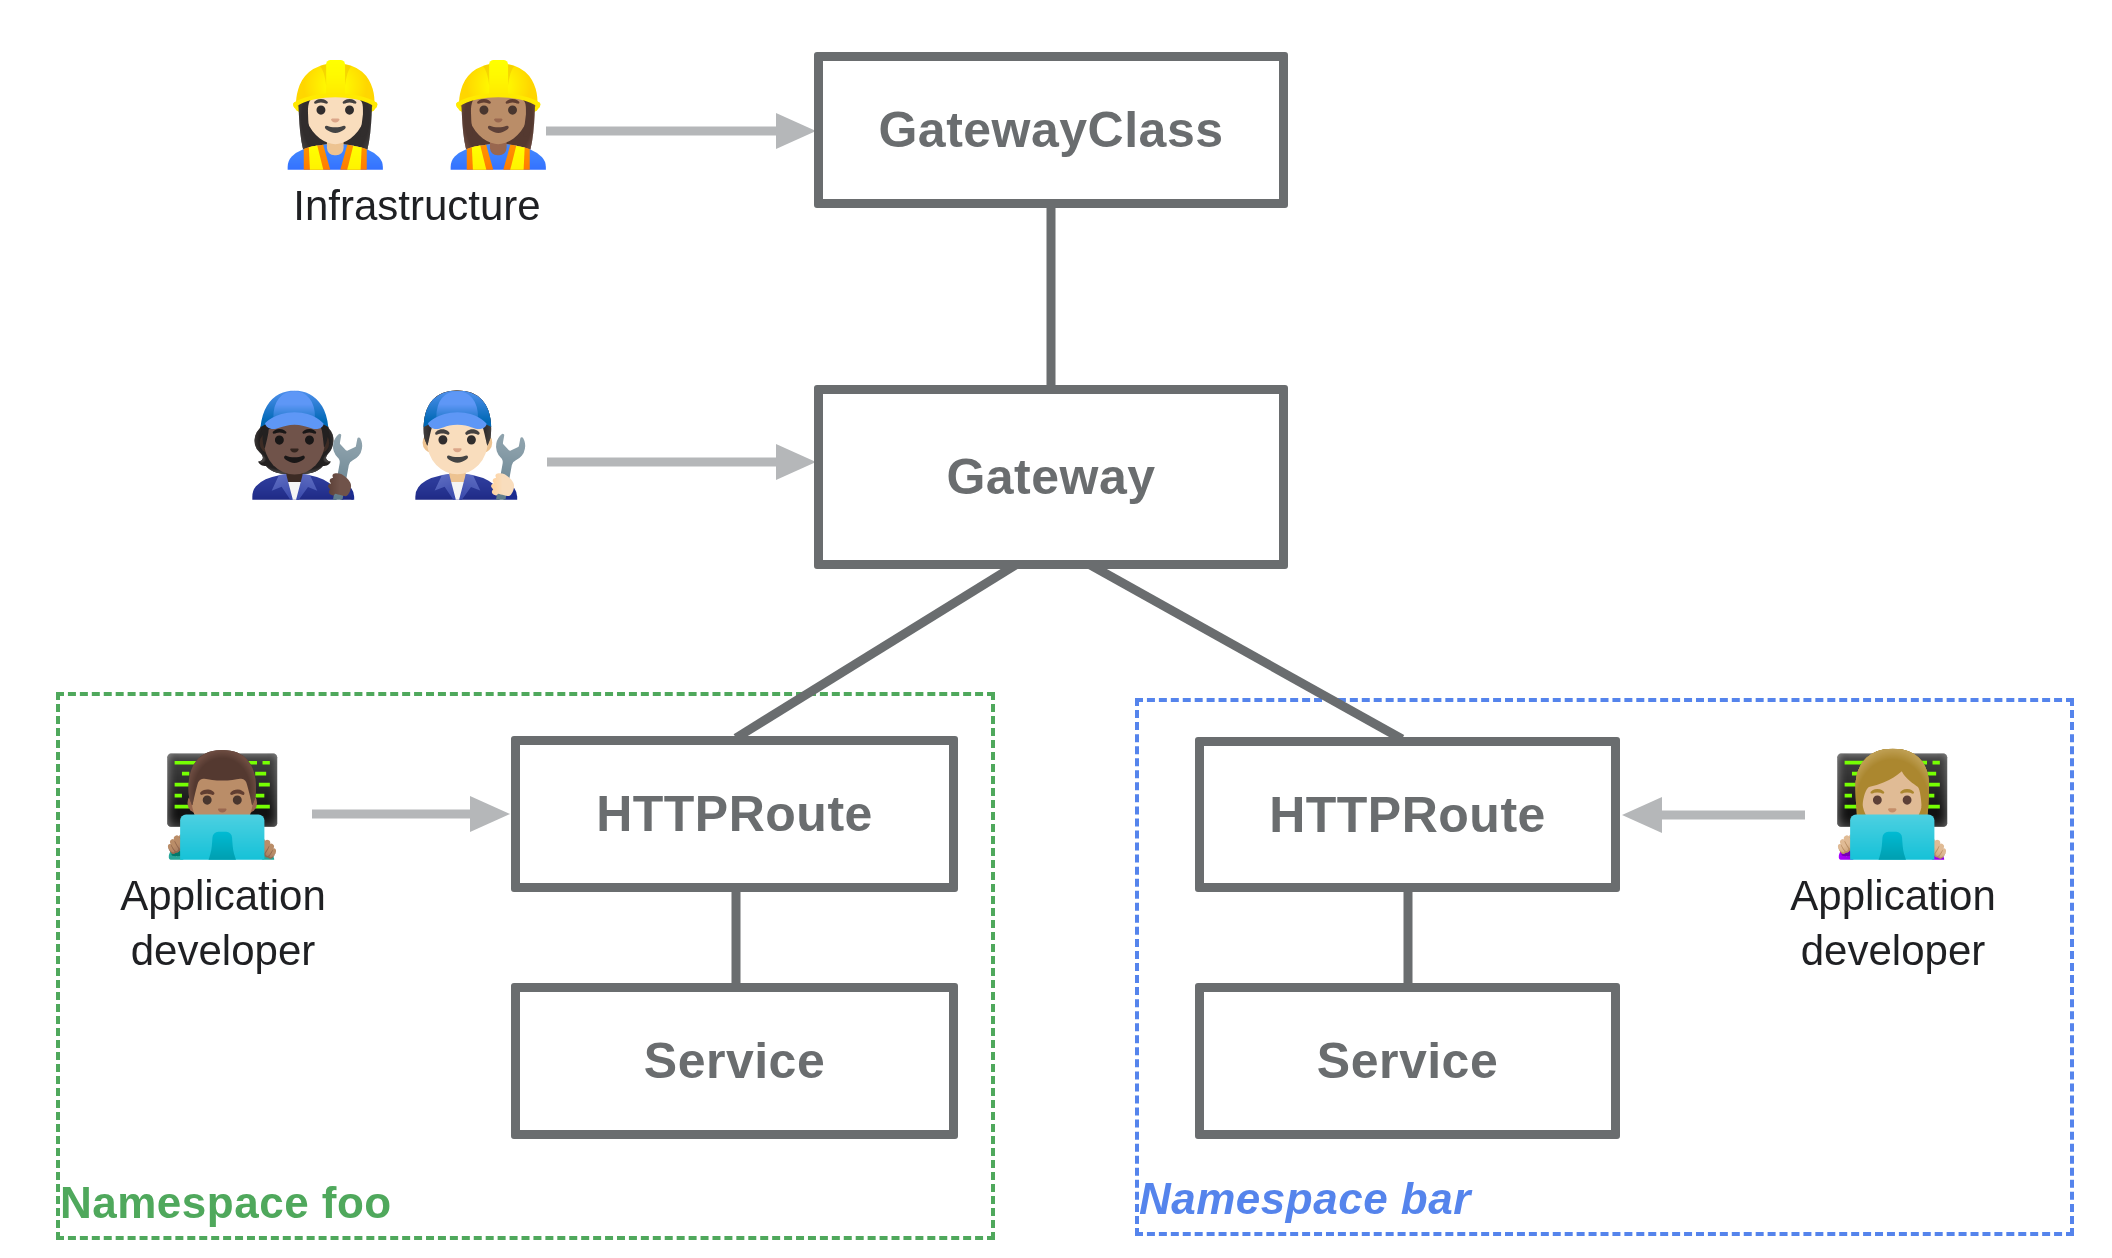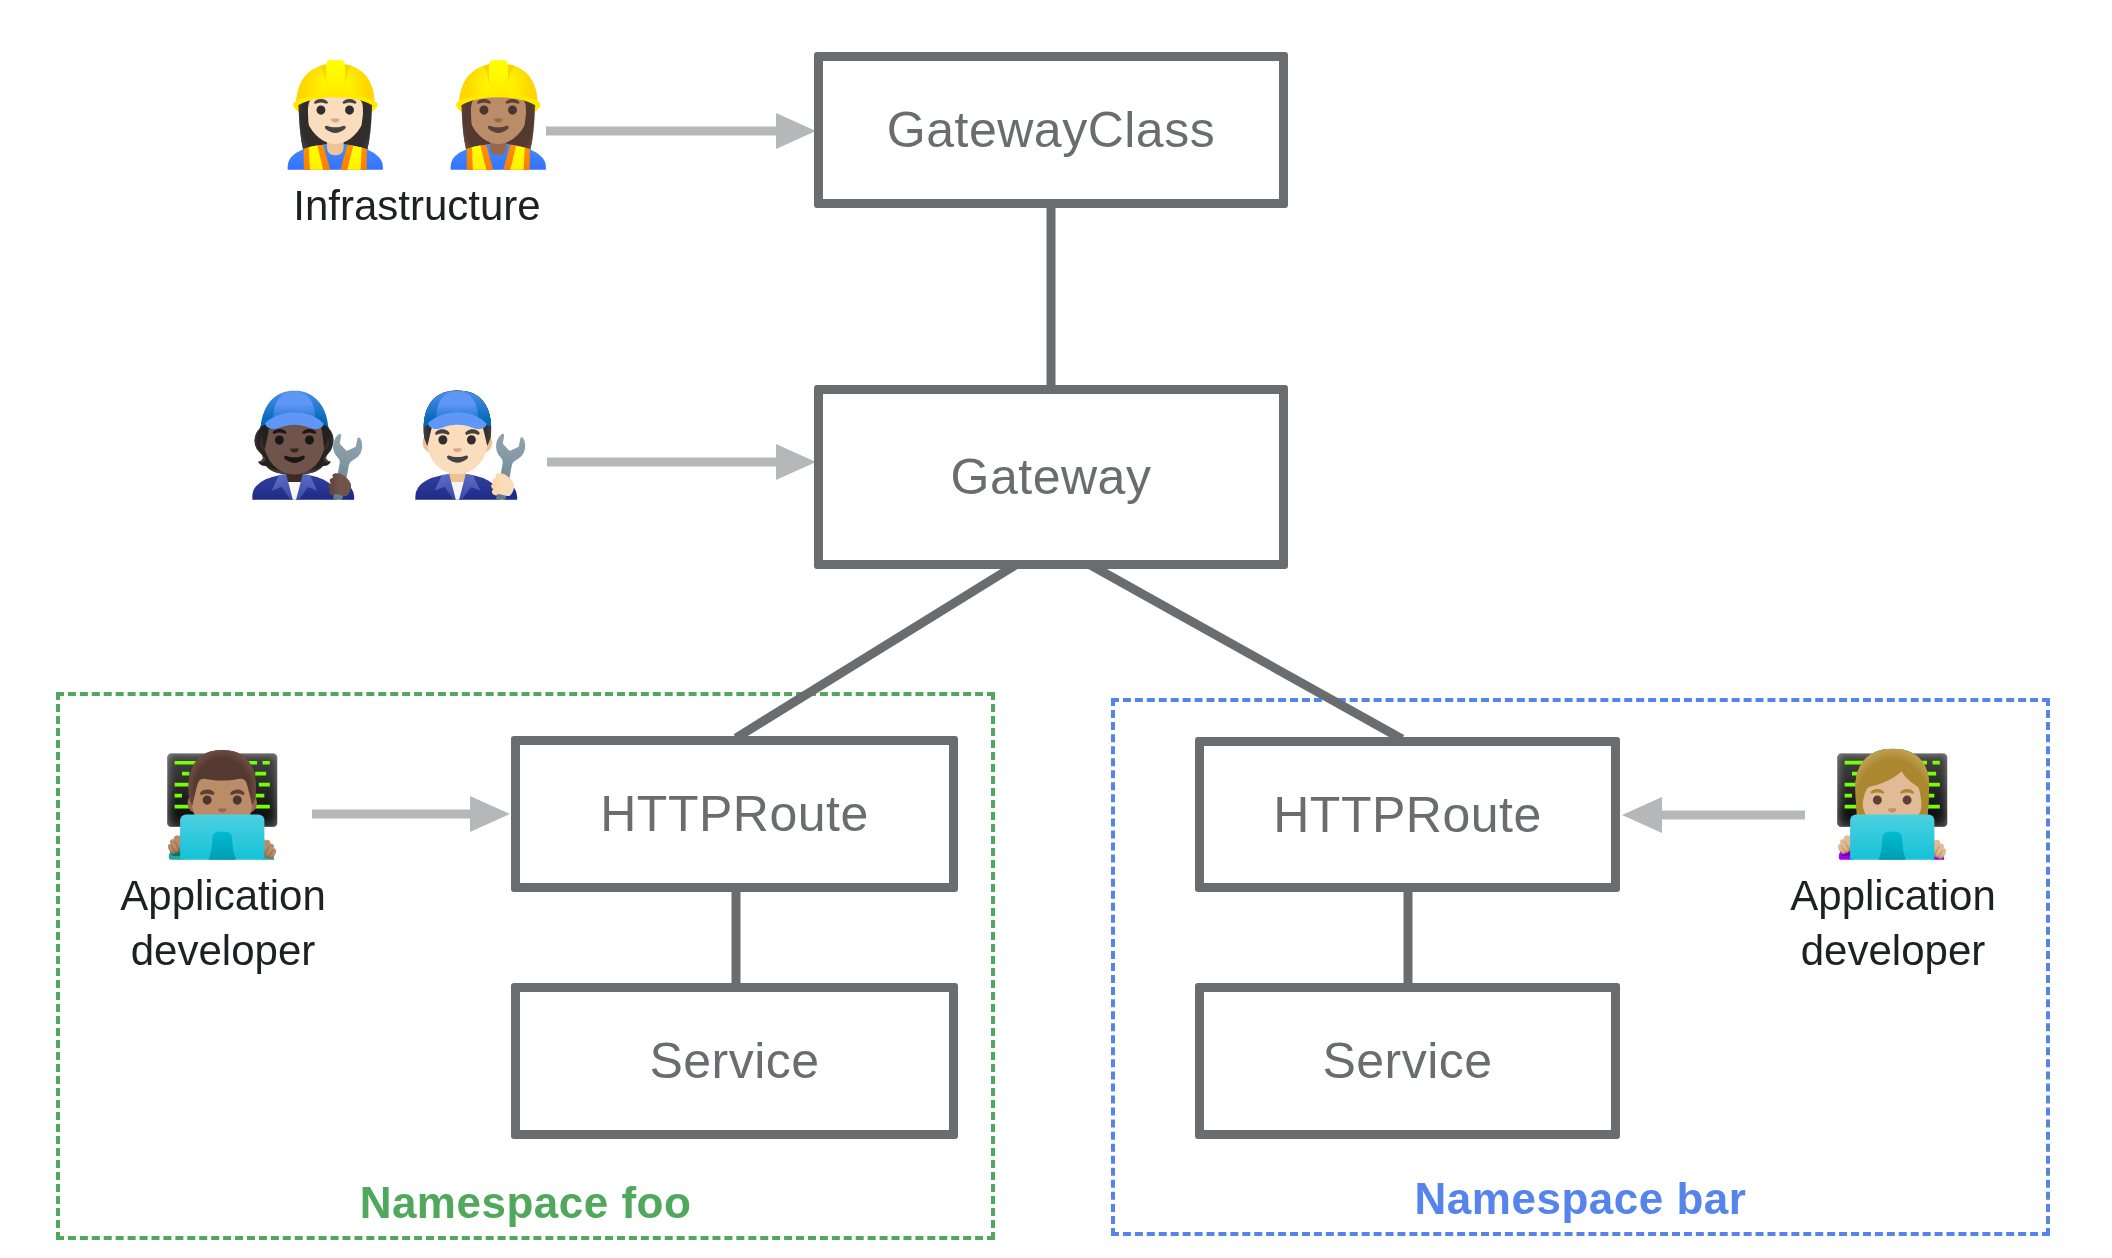--- a/index.html
+++ b/index.html
@@ -31,41 +31,41 @@
   .namespace {
     position: absolute;
     border: 4px dashed;
     z-index: 1;
   }
   .namespace.foo { border-color: var(--namespace-foo-green); }
   .namespace.bar { border-color: var(--namespace-bar-blue); }
   .ns-label {
     position: absolute;
     left: 0; right: 0; bottom: 8px;
-    text-align: center;
+    text-align: left;
     font-size: 44px;
     font-weight: bold;
     letter-spacing: 0.5px;
   }
   .namespace.foo .ns-label { color: var(--namespace-foo-green); }
   .namespace.bar .ns-label { color: var(--namespace-bar-blue); }
 
   .node {
     position: absolute;
     background: #ffffff;
     border: 9px solid var(--box-border);
     border-radius: 3px;
     display: flex;
     align-items: center;
     justify-content: center;
     z-index: 3;
   }
   .node .node-label {
     font-size: 50px;
-    font-weight: normal;
+    font-weight: bold;
     color: var(--box-text);
     letter-spacing: 0.5px;
   }
 
   .persona {
     position: absolute;
     text-align: center;
     z-index: 4;
   }
   .persona .emoji-row {
@@ -83,21 +83,21 @@
 </style>
 </head>
 <body>
 
 <div class="canvas">
 
   <div class="namespace foo" style="left:56px; top:692px; width:939px; height:548px;">
     <div class="ns-label">Namespace foo</div>
   </div>
 
-  <div class="namespace bar" style="left:1111px; top:698px; width:939px; height:538px;">
+  <div class="namespace bar" style="left:1135px; top:698px; width:939px; height:538px;font-style:italic;">
     <div class="ns-label">Namespace bar</div>
   </div>
 
   <svg class="wires" width="2112" height="1258" viewBox="0 0 2112 1258">
 
     <line class="connector" x1="1051" y1="208" x2="1051" y2="385"></line>
 
     <line class="connector" x1="1051" y1="543" x2="736" y2="738"></line>
 
     <line class="connector" x1="1051" y1="543" x2="1402" y2="739"></line>

